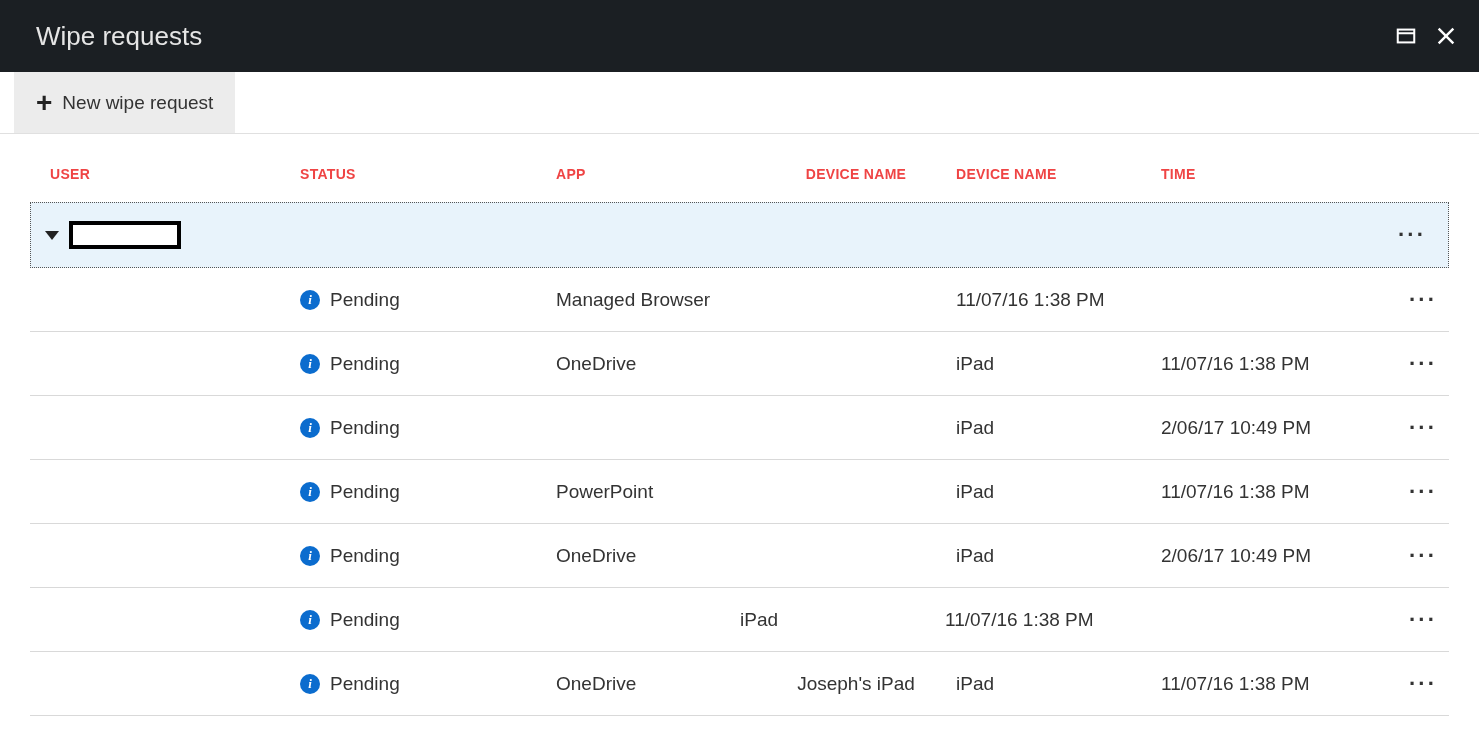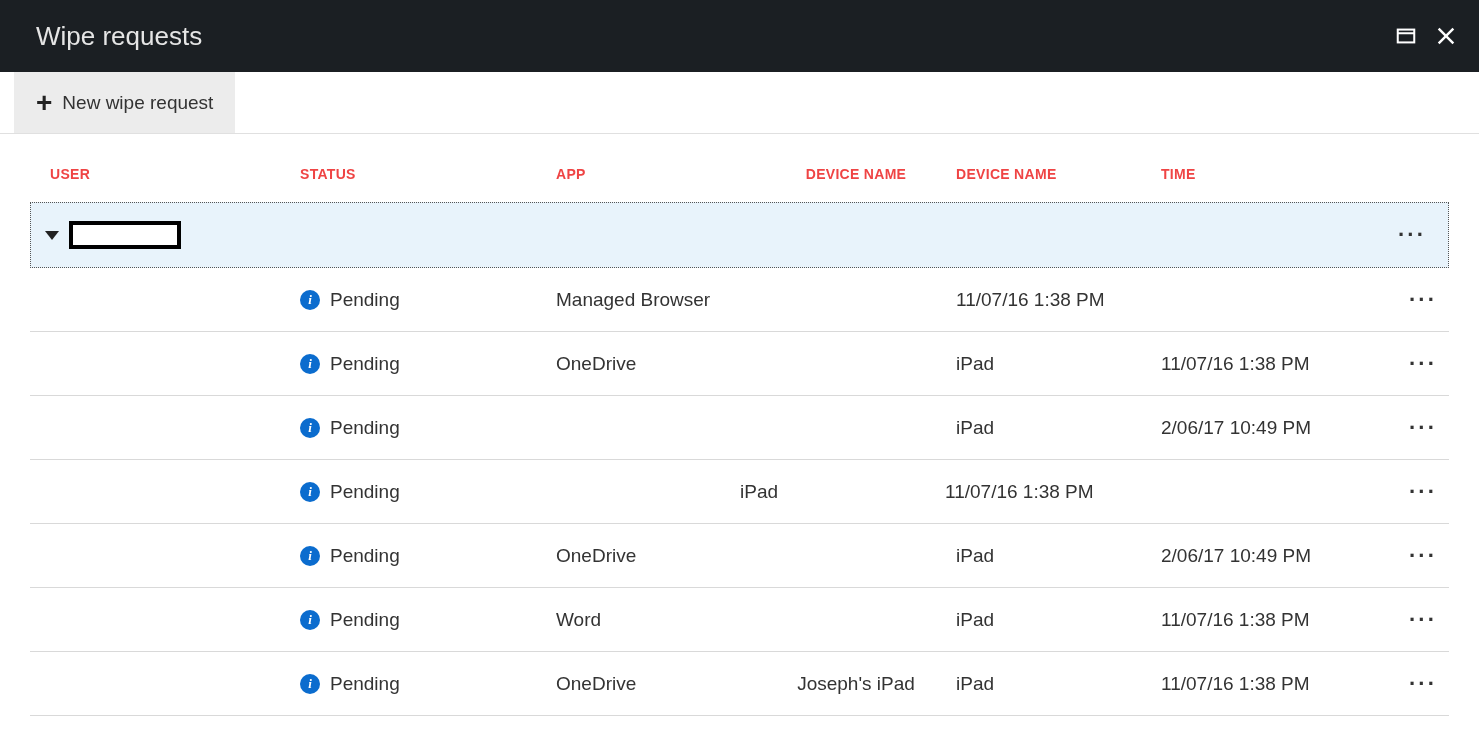--- a/index.html
+++ b/index.html
@@ -179,20 +179,21 @@
         <div class="col-more">
           <span class="row-more">···</span>
         </div>
       </div>
       <div class="data-row">
         <div class="col-user"></div>
         <div class="col-status status-cell">
           <span class="info-icon">i</span>
           <span>Pending</span>
         </div>
+        <div class="col-app">PowerPoint</div>
         <div class="col-devname"></div>
         <div class="col-devtype">iPad</div>
         <div class="col-time">11/07/16 1:38 PM</div>
         <div class="col-more">
           <span class="row-more">···</span>
         </div>
       </div>
       <div class="data-row">
         <div class="col-user"></div>
         <div class="col-status status-cell">
@@ -206,21 +207,20 @@
         <div class="col-more">
           <span class="row-more">···</span>
         </div>
       </div>
       <div class="data-row">
         <div class="col-user"></div>
         <div class="col-status status-cell">
           <span class="info-icon">i</span>
           <span>Pending</span>
         </div>
-        <div class="col-app">Word</div>
         <div class="col-devname"></div>
         <div class="col-devtype">iPad</div>
         <div class="col-time">11/07/16 1:38 PM</div>
         <div class="col-more">
           <span class="row-more">···</span>
         </div>
       </div>
       <div class="data-row">
         <div class="col-user"></div>
         <div class="col-status status-cell">

